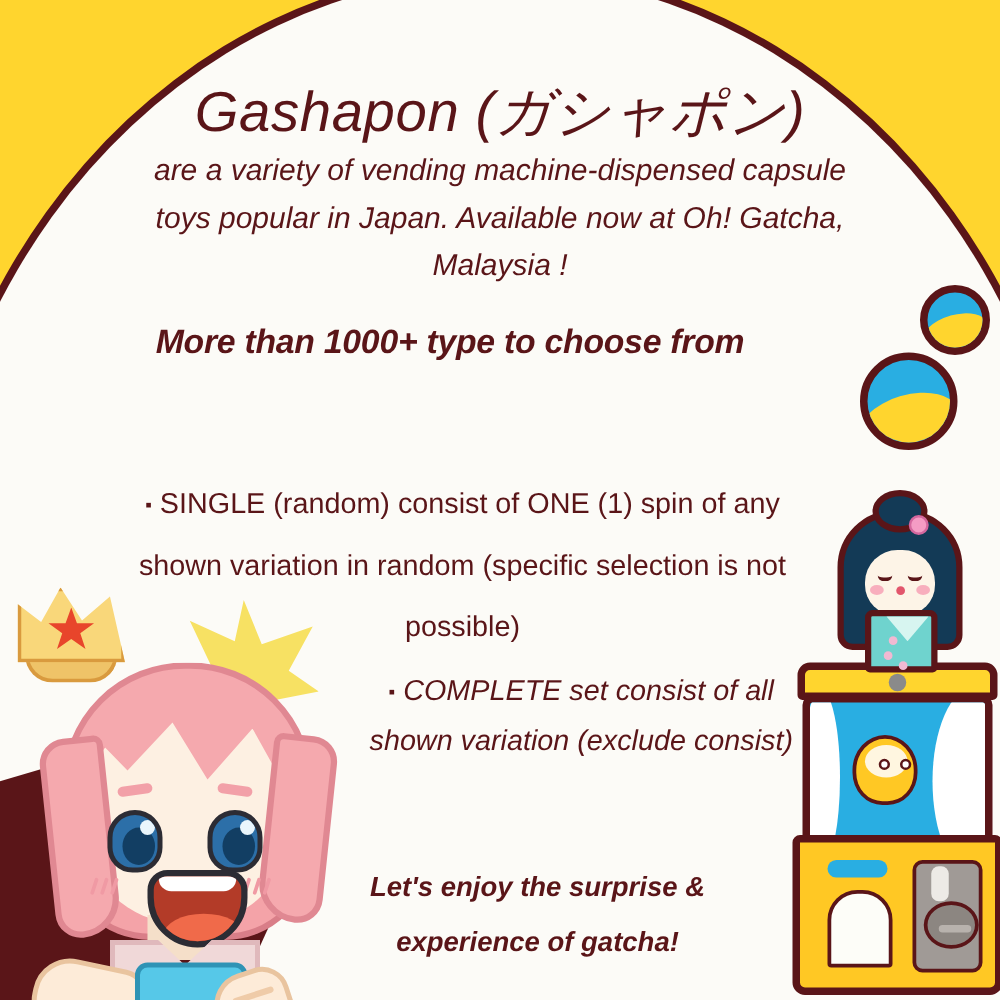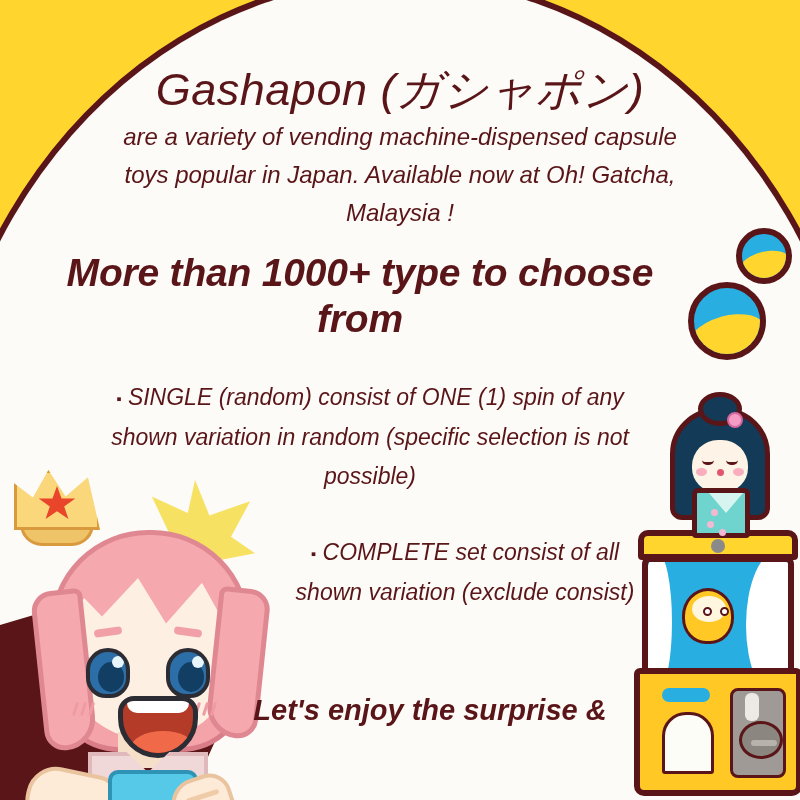--- a/index.html
+++ b/index.html
@@ -57,34 +57,34 @@
     font-weight:400;
     letter-spacing:.5px;
     position:absolute; top:60px; left:0; width:800px;
   }
   .lede {
     position:absolute; top:118px; left:100px; width:600px;
     font-size:24px; font-style:italic; line-height:38px;
   }
   .headline {
     position:absolute; top:250px; left:40px; width:640px;
-    font-size:39px; font-weight:bold; font-style:italic;
+    font-size:27px; font-weight:bold; font-style:italic;
     line-height:46px; letter-spacing:-.2px;
   }
   .bullet-single {
     position:absolute; top:378px; left:110px; width:520px;
-    font-size:23px; font-style:italic; line-height:39px;
+    font-size:23px; line-height:49px;
   }
   .bullet-complete {
     position:absolute; top:533px; left:280px; width:370px;
     font-size:23px; font-style:italic; line-height:39px;
   }
   .outro {
     position:absolute; top:688px; left:230px; width:400px;
-    font-size:29px; font-weight:bold; font-style:italic;
+    font-size:22px; font-weight:bold; font-style:italic;
     line-height:44px;
   }
   .bsq { font-size:15px; vertical-align:middle; }
 
   
   .capsule { position:absolute; border-radius:50%; border:6px solid #5A1518;
              background:#29AEE2; overflow:hidden; z-index:12; }
   .capsule::after {
     content:""; position:absolute; left:-12%; top:42%;
     width:124%; height:70%;
@@ -465,16 +465,17 @@
       <span>SINGLE (random) consist of ONE (1) spin of any shown variation in random (specific selection is not possible)</span>
     </div>
 
     <div class="txt bullet-complete">
       <span class="bsq">▪</span>
       <span>COMPLETE set consist of all shown variation (exclude consist)</span>
     </div>
 
     <div class="txt outro">
       <div>Let's enjoy the surprise &amp;</div>
+      <div>experience of gatcha!</div>
     </div>
 
   </div>
 </div>
 
 </body></html>

